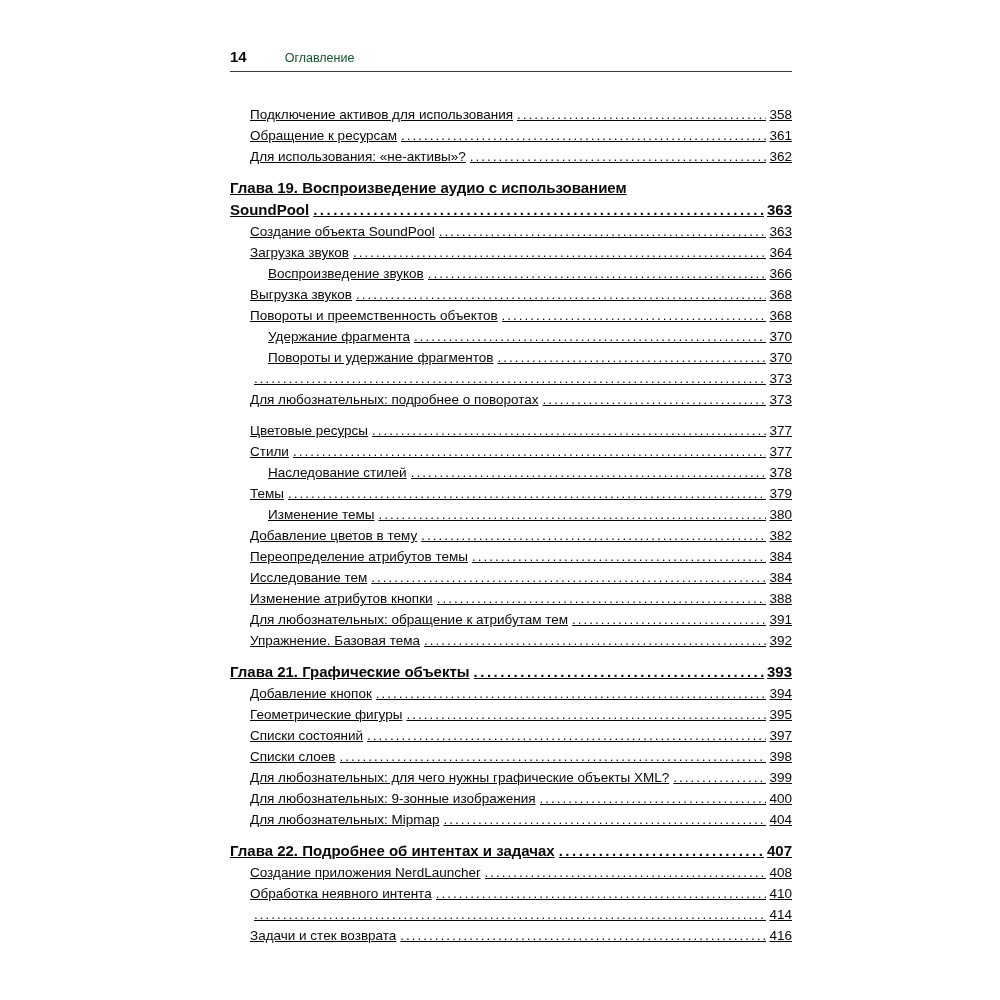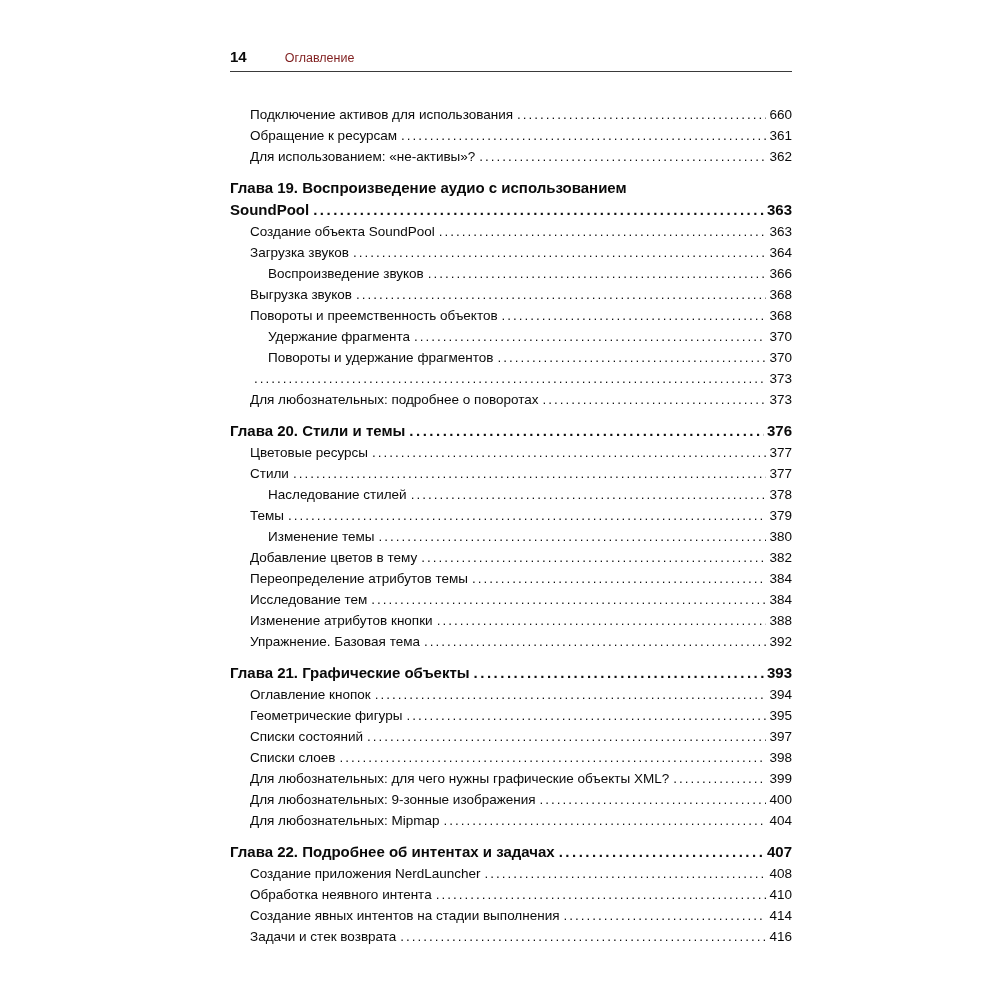--- a/index.html
+++ b/index.html
@@ -29,28 +29,29 @@
     align-items: baseline;
     height: 18px;
   }
   .header-pagenum {
     font-weight: bold;
     font-size: 15px;
   }
   .header-title {
     font-size: 12.5px;
     margin-left: 38px;
-    color: #7f1d1d;
+    color: #14532d;
   }
   .header-rule {
     border-bottom: 1.6px solid #3a3a3a;
     margin-top: 5px;
   }
   .toc {
     margin-top: 32px;
+    text-decoration: underline;
   }
   .toc-line {
     display: flex;
     align-items: baseline;
     line-height: 21px;
     font-size: 13.5px;
     white-space: nowrap;
   }
   .toc-line.lvl1 { padding-left: 20px; }
   .toc-line.lvl2 { padding-left: 38px; }
@@ -90,29 +91,29 @@
   <div class="content">
     <div class="page-header">
       <span class="header-pagenum">14</span>
       <span class="header-title">Оглавление</span>
     </div>
     <div class="header-rule"></div>
     <div class="toc">
         <div class="toc-line lvl1">
           <span class="toc-title">Подключение активов для использования</span>
           <span class="leader"></span>
-          <span class="toc-page">660</span>
+          <span class="toc-page">358</span>
         </div>
         <div class="toc-line lvl1">
           <span class="toc-title">Обращение к ресурсам</span>
           <span class="leader"></span>
           <span class="toc-page">361</span>
         </div>
         <div class="toc-line lvl1">
-          <span class="toc-title">Для использованием: «не-активы»?</span>
+          <span class="toc-title">Для использования: «не-активы»?</span>
           <span class="leader"></span>
           <span class="toc-page">362</span>
         </div>
         <div class="group-gap"></div>
         <div class="toc-line lvl0 chapter">
           <span class="toc-title">Глава 19. Воспроизведение аудио с использованием</span>
         </div>
         <div class="toc-line lvl0 chapter">
           <span class="toc-title">SoundPool</span>
           <span class="leader"></span>
@@ -156,25 +157,20 @@
         <div class="toc-line lvl1">
           <span class="leader"></span>
           <span class="toc-page">373</span>
         </div>
         <div class="toc-line lvl1">
           <span class="toc-title">Для любознательных: подробнее о поворотах</span>
           <span class="leader"></span>
           <span class="toc-page">373</span>
         </div>
         <div class="group-gap"></div>
-        <div class="toc-line lvl0 chapter">
-          <span class="toc-title">Глава 20. Стили и темы</span>
-          <span class="leader"></span>
-          <span class="toc-page">376</span>
-        </div>
         <div class="toc-line lvl1">
           <span class="toc-title">Цветовые ресурсы</span>
           <span class="leader"></span>
           <span class="toc-page">377</span>
         </div>
         <div class="toc-line lvl1">
           <span class="toc-title">Стили</span>
           <span class="leader"></span>
           <span class="toc-page">377</span>
         </div>
@@ -207,32 +203,37 @@
           <span class="toc-title">Исследование тем</span>
           <span class="leader"></span>
           <span class="toc-page">384</span>
         </div>
         <div class="toc-line lvl1">
           <span class="toc-title">Изменение атрибутов кнопки</span>
           <span class="leader"></span>
           <span class="toc-page">388</span>
         </div>
         <div class="toc-line lvl1">
+          <span class="toc-title">Для любознательных: обращение к атрибутам тем</span>
+          <span class="leader"></span>
+          <span class="toc-page">391</span>
+        </div>
+        <div class="toc-line lvl1">
           <span class="toc-title">Упражнение. Базовая тема</span>
           <span class="leader"></span>
           <span class="toc-page">392</span>
         </div>
         <div class="group-gap"></div>
         <div class="toc-line lvl0 chapter">
           <span class="toc-title">Глава 21. Графические объекты</span>
           <span class="leader"></span>
           <span class="toc-page">393</span>
         </div>
         <div class="toc-line lvl1">
-          <span class="toc-title">Оглавление кнопок</span>
+          <span class="toc-title">Добавление кнопок</span>
           <span class="leader"></span>
           <span class="toc-page">394</span>
         </div>
         <div class="toc-line lvl1">
           <span class="toc-title">Геометрические фигуры</span>
           <span class="leader"></span>
           <span class="toc-page">395</span>
         </div>
         <div class="toc-line lvl1">
           <span class="toc-title">Списки состояний</span>
@@ -269,21 +270,20 @@
           <span class="toc-title">Создание приложения NerdLauncher</span>
           <span class="leader"></span>
           <span class="toc-page">408</span>
         </div>
         <div class="toc-line lvl1">
           <span class="toc-title">Обработка неявного интента</span>
           <span class="leader"></span>
           <span class="toc-page">410</span>
         </div>
         <div class="toc-line lvl1">
-          <span class="toc-title">Создание явных интентов на стадии выполнения</span>
           <span class="leader"></span>
           <span class="toc-page">414</span>
         </div>
         <div class="toc-line lvl1">
           <span class="toc-title">Задачи и стек возврата</span>
           <span class="leader"></span>
           <span class="toc-page">416</span>
         </div>
       </div>
   </div>

